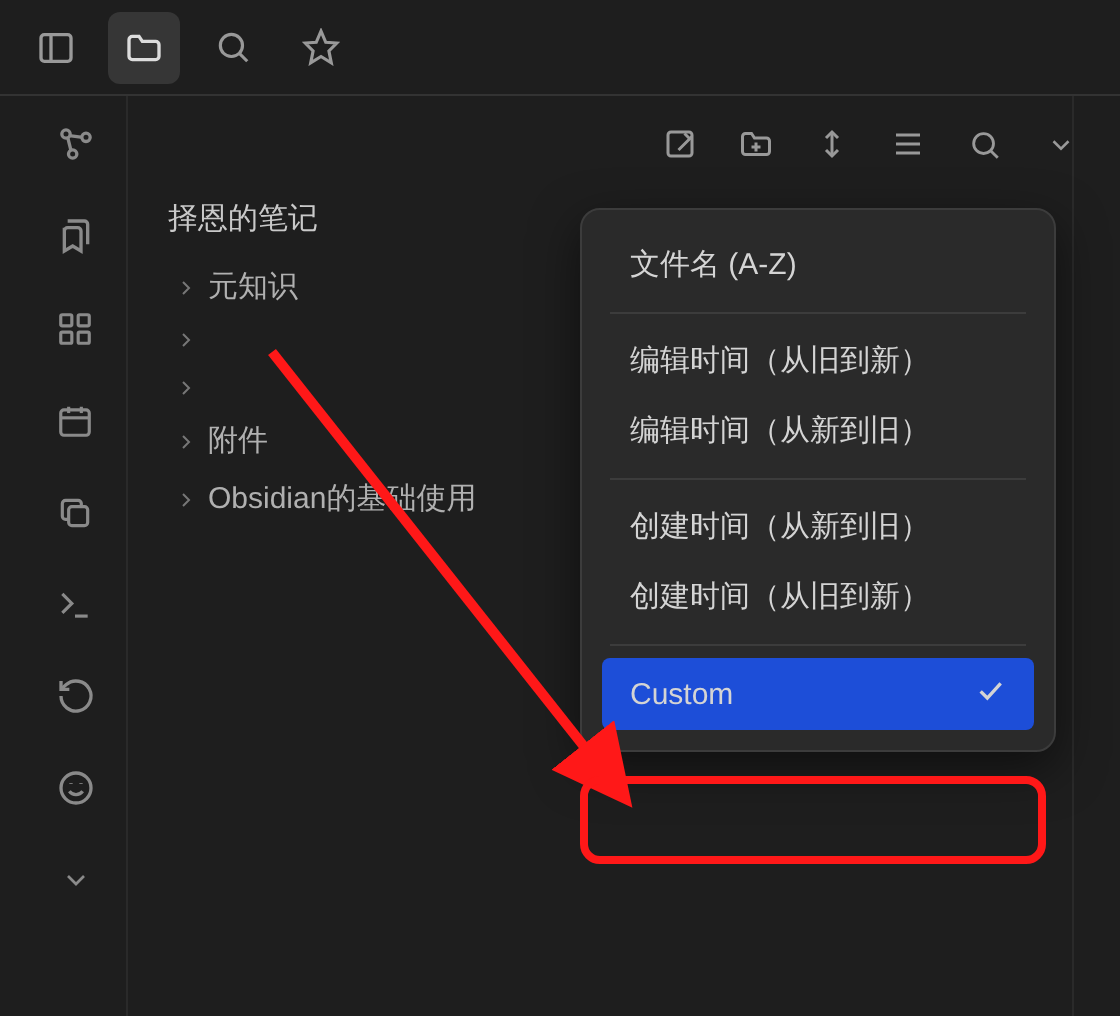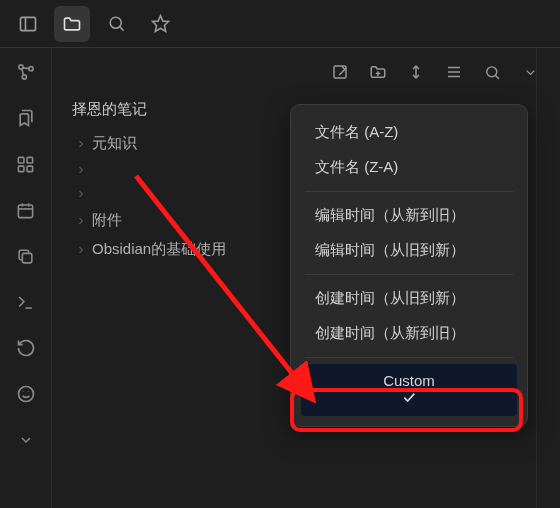--- a/index.html
+++ b/index.html
@@ -22,20 +22,21 @@
     width: 36px; height: 36px;
     display: flex; align-items: center; justify-content: center;
     border-radius: 6px;
     color: #999;
     cursor: pointer;
   }
   .top-icon.active { background: #363636; color: #ddd; }
   .main {
     display: flex;
     height: calc(100% - 48px);
+    padding-left: 12px;
   }
   .activity-bar {
     width: 52px;
     padding-top: 8px;
     display: flex; flex-direction: column; align-items: center;
     gap: 14px;
     border-right: 1px solid #2a2a2a;
   }
   .act-icon {
     width: 32px; height: 32px;
@@ -97,21 +98,21 @@
     z-index: 20;
   }
   .menu-item {
     padding: 8px 14px;
     font-size: 15px;
     color: #d4d4d4;
     cursor: pointer;
     border-radius: 4px;
     display: flex; align-items: center; justify-content: space-between;
   }
-  .menu-item.selected { background: #0f172a; flex-direction: column; }
+  .menu-item.selected { background: #1d4ed8; }
   .menu-sep {
     height: 1px;
     background: #3c3c3c;
     margin: 6px 4px;
   }
   .check { color: #d4d4d4; }
   
   .highlight-box {
     position: absolute;
     border: 4px solid #ff1818;
@@ -307,36 +308,33 @@
     </div>
   </div>
 </div>
 
 <div class="right-divider"></div>
 
 <div class="menu">
   <div class="menu-item">
     <span>文件名 (A-Z)</span>
   </div>
-  <div class="menu-item">
-    <span>文件名 (Z-A)</span>
-  </div>
   <div class="menu-sep"></div>
   <div class="menu-item">
+    <span>编辑时间（从旧到新）</span>
+  </div>
+  <div class="menu-item">
     <span>编辑时间（从新到旧）</span>
   </div>
-  <div class="menu-item">
-    <span>编辑时间（从旧到新）</span>
-  </div>
   <div class="menu-sep"></div>
   <div class="menu-item">
+    <span>创建时间（从新到旧）</span>
+  </div>
+  <div class="menu-item">
     <span>创建时间（从旧到新）</span>
-  </div>
-  <div class="menu-item">
-    <span>创建时间（从新到旧）</span>
   </div>
   <div class="menu-sep"></div>
   <div class="menu-item selected">
     <span>Custom</span>
     <span class="check">
       <svg width="16" height="16" viewBox="0 0 24 24" fill="none" stroke="currentColor" stroke-width="2.5">
           <polyline points="5 13 10 18 20 7"></polyline>
         </svg>
     </span>
   </div>

